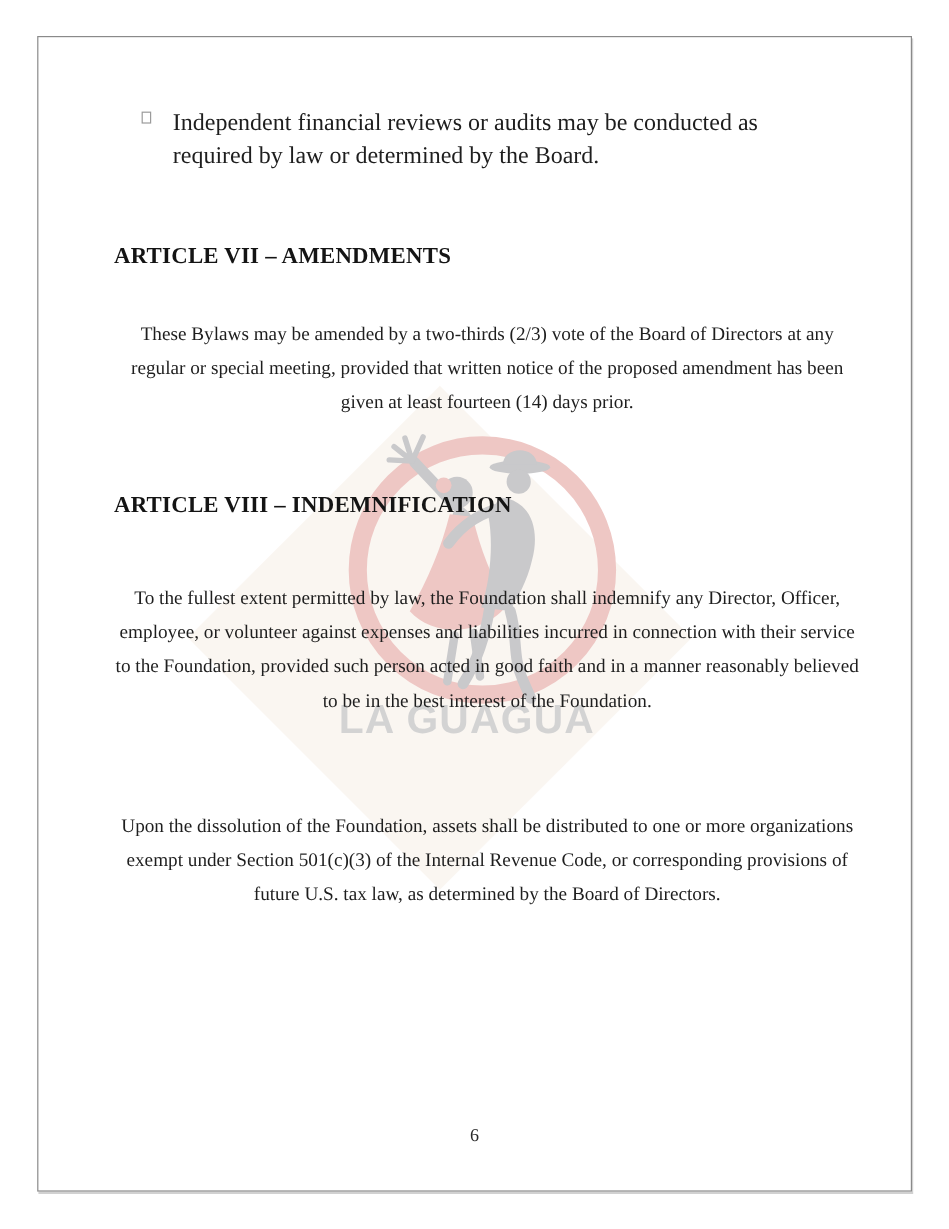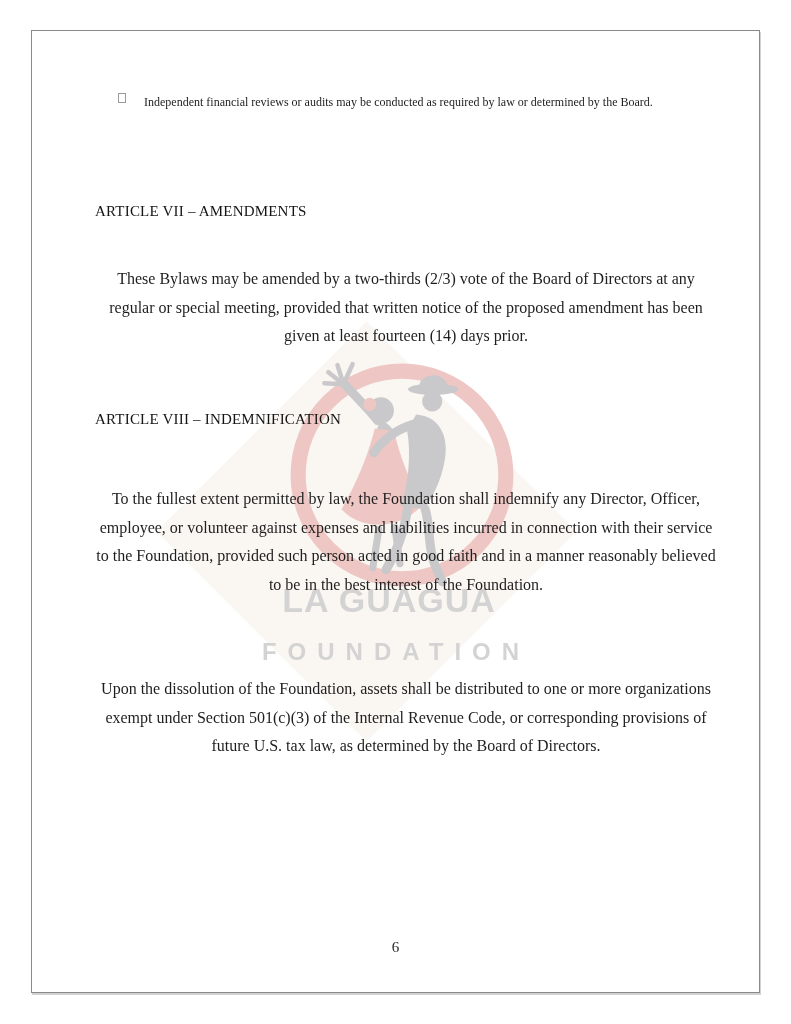--- a/index.html
+++ b/index.html
@@ -42,25 +42,25 @@
   }
 
   
   .content{position:absolute;inset:0;z-index:2;}
 
   .bullet-item{position:absolute;left:86px;top:57px;width:586px;display:flex;}
   .bullet-square{
     flex:0 0 auto;width:8px;height:10px;margin-top:5px;margin-right:18px;
     border:1px solid #9b9b9b;background:transparent;
   }
-  .bullet-text{font-size:12px;line-height:28px;width:556px;}
+  .bullet-text{font-size:20px;line-height:28px;width:556px;}
 
   .heading{
     position:absolute;left:63px;
-    font-size:15px;font-weight:normal;color:var(--heading-ink);
+    font-size:19px;font-weight:bold;color:var(--heading-ink);
     letter-spacing:0.2px;white-space:nowrap;
   }
   .h-vii{top:172px;}
   .h-viii{top:380px;}
   .h-ix{top:612px;}
 
   .body-para{
     position:absolute;left:63px;width:622px;
     font-size:16px;line-height:28.5px;color:var(--ink);
     text-align:center;
@@ -111,21 +111,20 @@
 
         <path d="M134 60 C160 62 168 86 161 112 C157 130 149 142 143 154 L119 151 C127 128 129 96 125 76 Z" fill="#3f3f47"></path>
 
         <path d="M139 68 C118 72 102 84 92 98" stroke="#3f3f47" stroke-width="9" fill="none" stroke-linecap="round"></path>
 
         <path d="M143 154 C149 174 145 192 153 210 L160 226 M126 151 C122 178 114 198 104 214" stroke="#3f3f47" stroke-width="9" fill="none" stroke-linecap="round"></path>
       </g>
     </svg>
 
     <div class="wm-title">LA GUAGUA</div>
-    <div class="wm-subtitle">FOUNDATION</div>
   </div>
 
   <div class="content">
 
     <div class="bullet-item">
       <span class="bullet-square"></span>
       <span class="bullet-text">Independent financial reviews or audits may be conducted as required by law or determined by the Board.</span>
     </div>
 
     <div class="heading h-vii">ARTICLE VII – AMENDMENTS</div>

